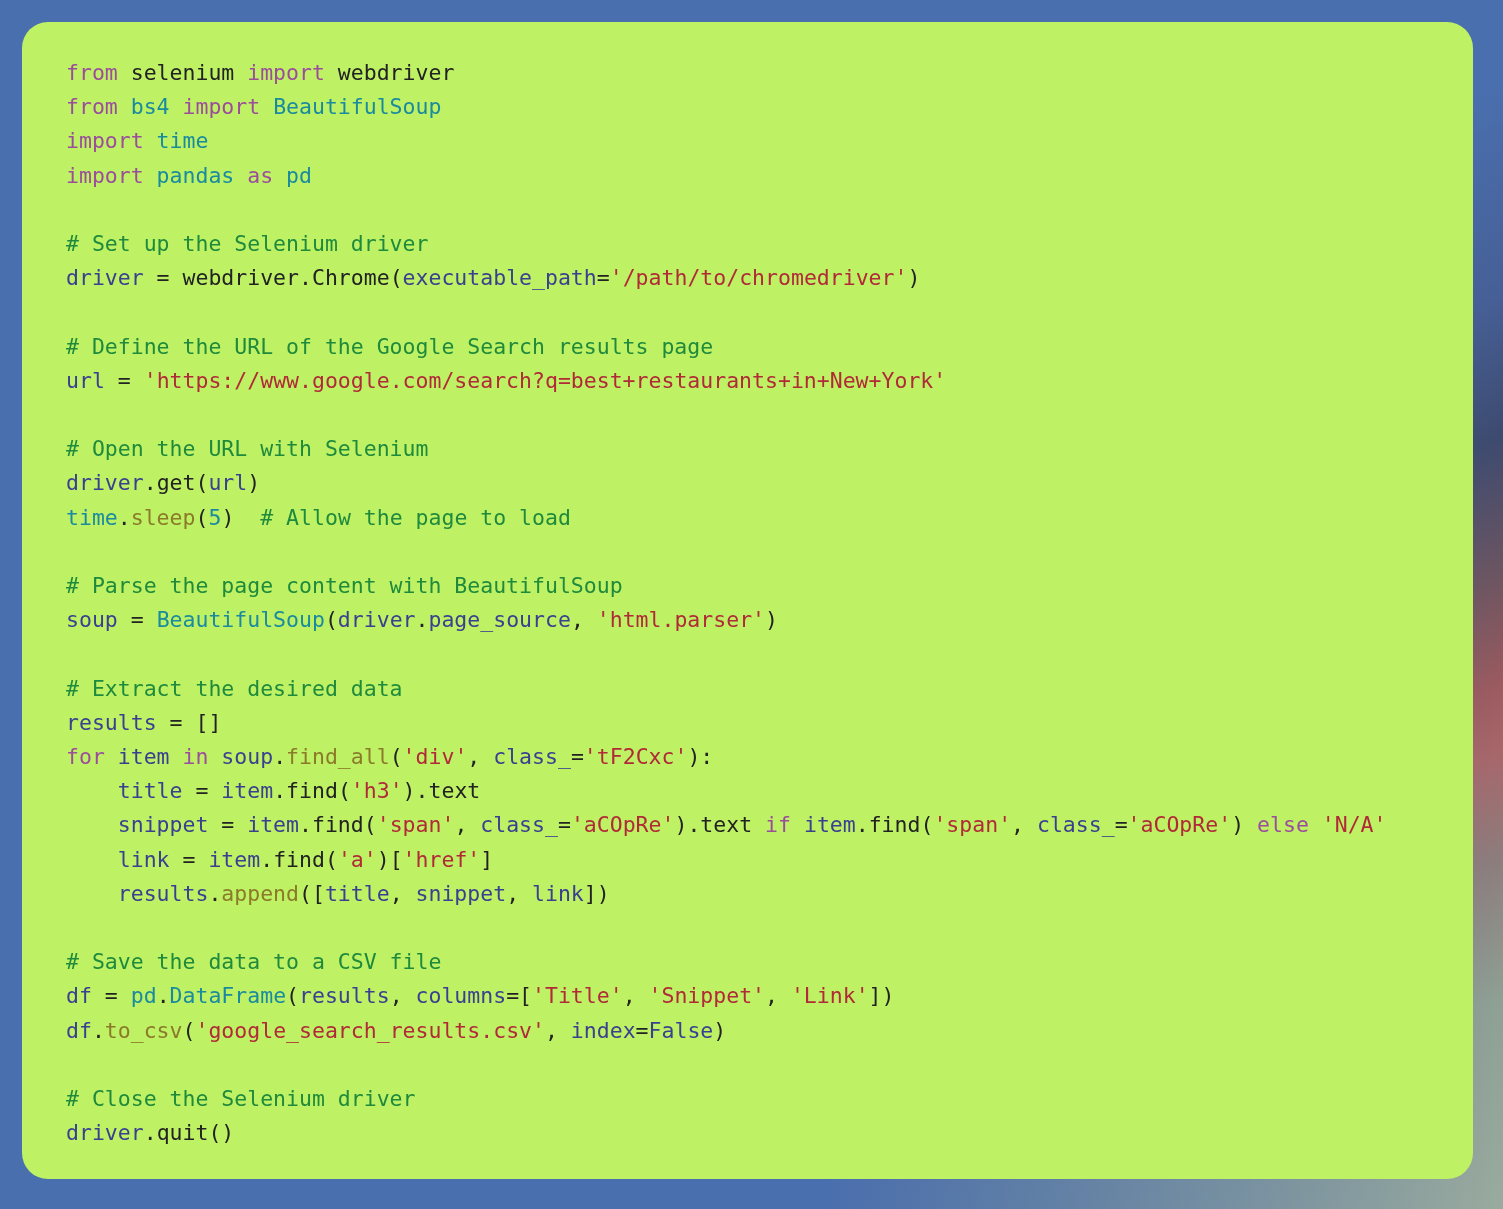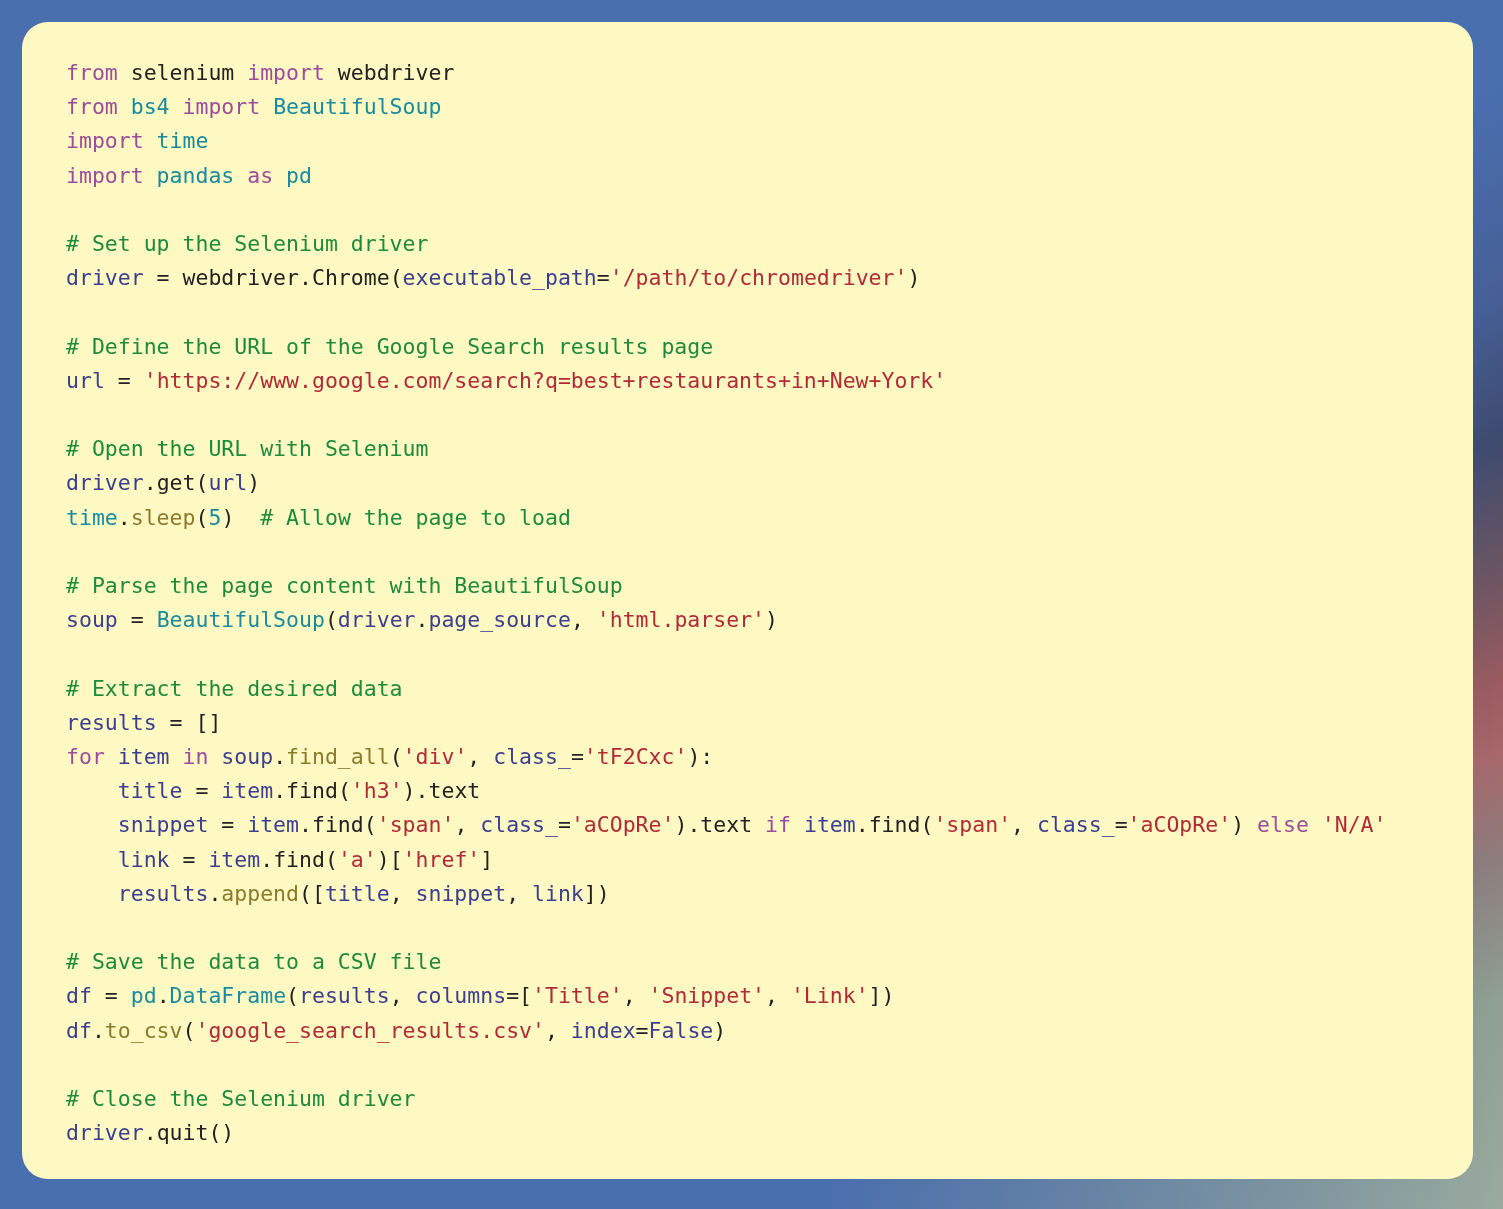--- a/index.html
+++ b/index.html
@@ -43,21 +43,21 @@
         rgba(74,111,174,1) 0%,
         rgba(74,111,174,1) 55%,
         rgba(74,111,174,0) 100%);
     pointer-events: none;
   }
 
   #code-card {
     position: relative;
     width: 100%;
     height: 100%;
-    background: #fef9c3;
+    background: #bef264;
     border-radius: 26px;
     box-sizing: border-box;
     padding: 34px 20px 20px 20px;
     overflow: hidden;
   }
 
   pre#code-block {
     margin: 0;
     padding: 0 0 0 24px;
     font-family: "DejaVu Sans Mono", "Liberation Mono", monospace;

